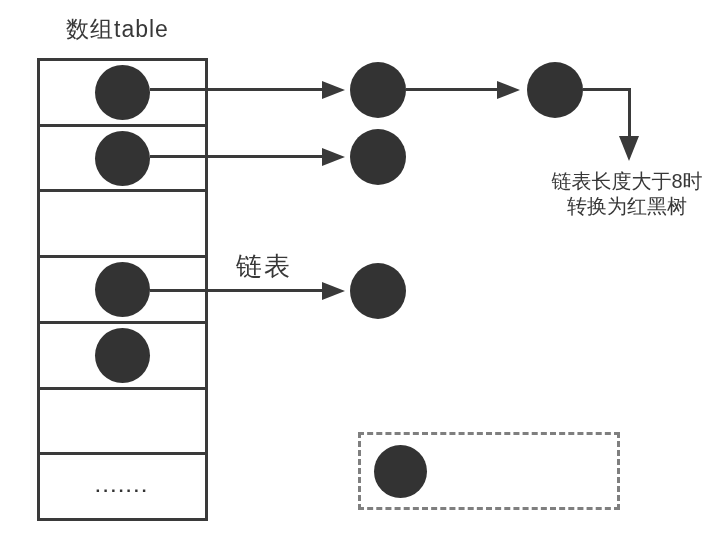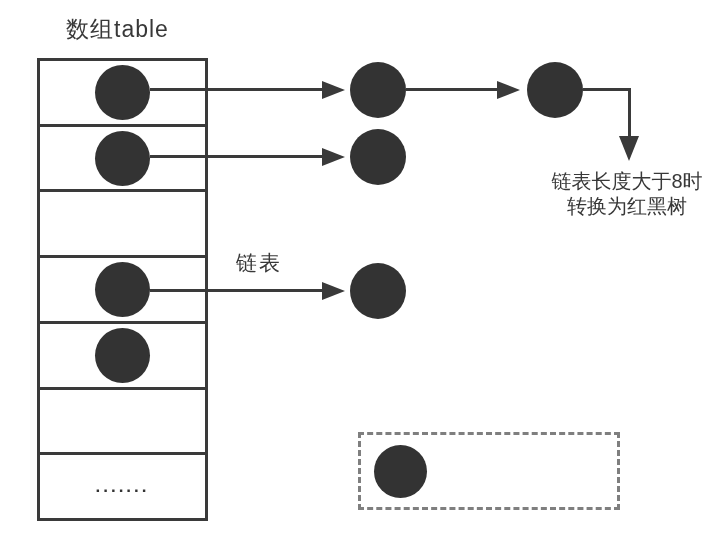--- a/index.html
+++ b/index.html
@@ -68,21 +68,21 @@
   .tri-down {
     position: absolute;
     width: 0; height: 0;
     border-left: 10px solid transparent;
     border-right: 10px solid transparent;
     border-top: 25px solid #3a3a3a;
   }
   .lian-label {
     position: absolute;
     left: 236px; top: 249px;
-    font-size: 21px;
+    font-size: 26px;
     letter-spacing: 2px;
     color: #383838;
   }
   .note {
     position: absolute;
     left: 531px; top: 169px;
     width: 192px;
     text-align: center;
     font-size: 20px;
     line-height: 25px;

